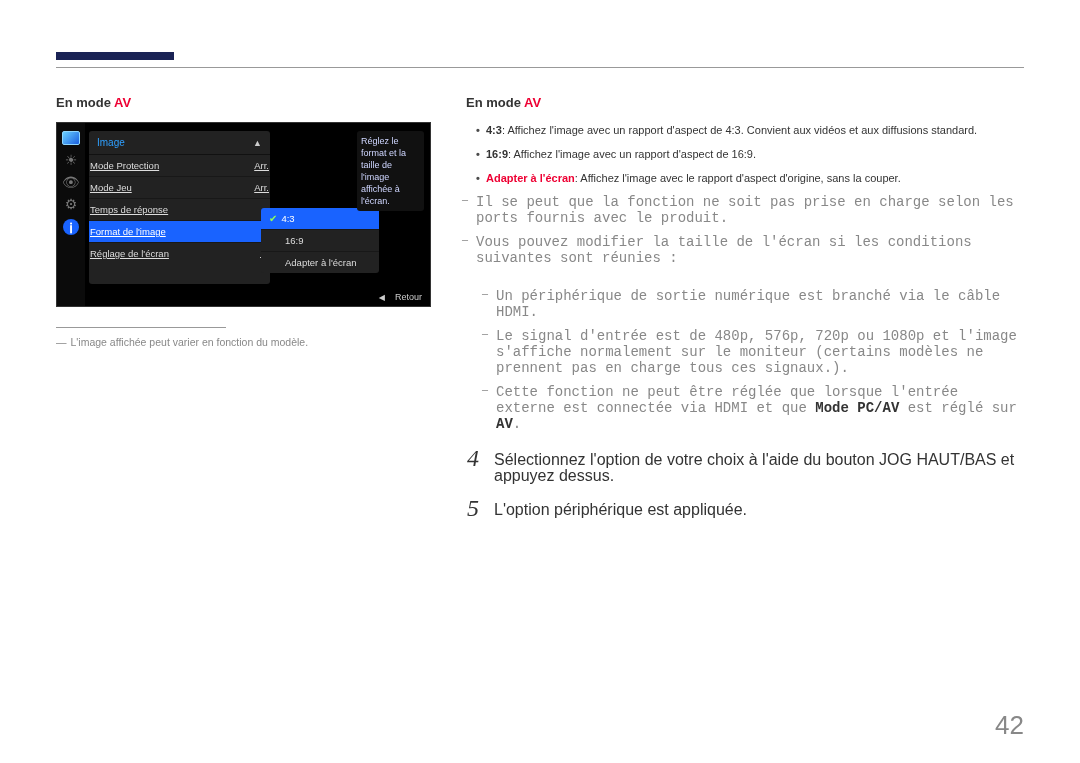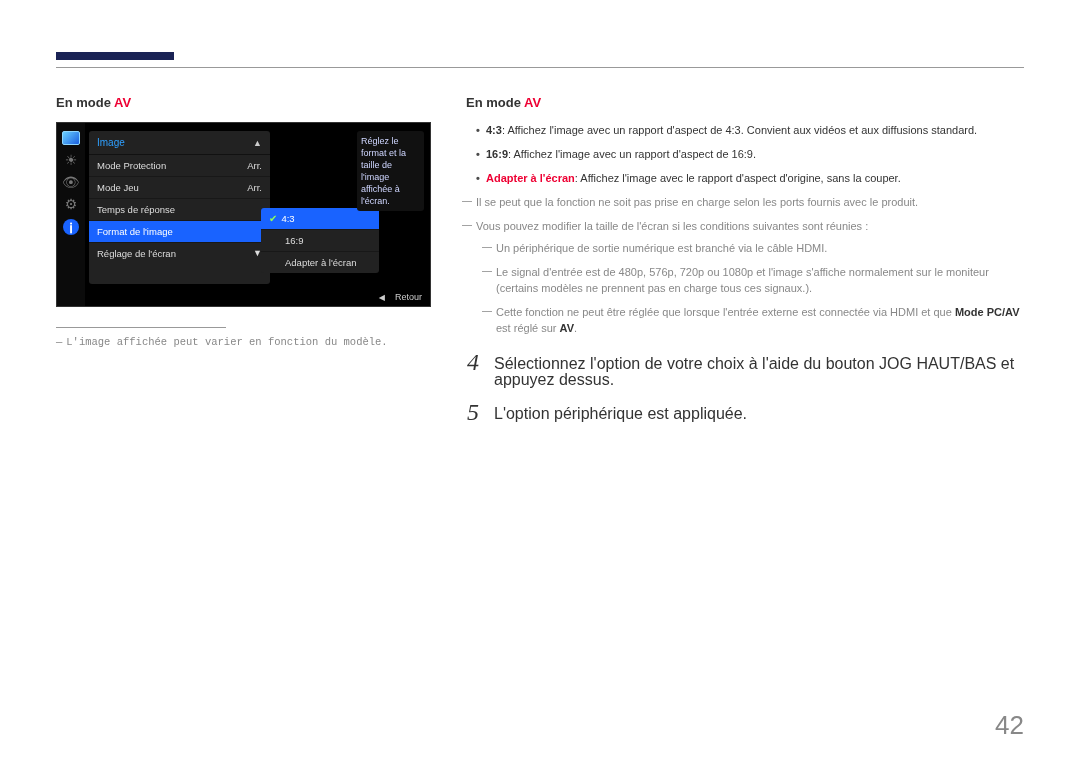--- a/index.html
+++ b/index.html
@@ -91,24 +91,25 @@
     padding: 6px 8px;
     border-bottom: 1px solid #111;
     display: flex;
     justify-content: space-between;
     align-items: center;
   }
   .osd-menu-header .arrow { color: #ccc; font-size: 9px;}
   .osd-menu-row {
     display: flex;
     justify-content: space-between;
-    padding: 5px 8px;
+    padding: 5px 1px;
     font-size: 9.5px;
     color: #ddd;
     border-bottom: 1px solid #181818;
+    text-decoration: underline;
   }
   .osd-menu-row.selected { background: #1963ff; color: #fff; }
   .osd-submenu {
     position: absolute;
     left: 204px;
     top: 85px;
     width: 118px;
     background: #222;
     border-radius: 3px;
     overflow: hidden;
@@ -146,32 +147,32 @@
     align-items: center;
     gap: 10px;
   }
   .osd-footer .tri { font-size: 8px; }
   .under-line {
     border-top: 1px solid #999;
     width: 170px;
     margin-top: 20px;
     margin-bottom: 8px;
   }
-  .caption { font-size: 10.5px; color: #888; font-family: Liberation Mono, monospace; }
+  .caption { font-size: 10.5px; color: #888; }
   .caption-dash { margin-right: 4px; }
   .bullets { list-style: none; padding-left: 20px; }
   .bullets > li { position: relative; margin-bottom: 8px; line-height: 16px; font-size: 11px;}
   .bullets > li::before { content: "•"; position: absolute; left: -10px; color: #4a4a4a; font-weight: bold; }
   .strong { font-weight: bold; }
   .red { color: #e03; font-weight: bold; }
   .gray { color: #888; }
   .dash-list { list-style: none; padding-left: 10px; }
-  .dash-list > li { position: relative; margin-bottom: 8px; line-height: 16px; font-size: 11px;}
+  .dash-list > li { position: relative; margin-bottom: 8px; line-height: 16px; font-size: 14px; font-family: Liberation Mono, monospace;}
   .dash-list > li::before { content: "―"; position: absolute; left: -14px; top: -1px; color: #888; font-size: 10px; }
-  .dash-list.inner { padding-left: 20px; margin-top: 6px;}
+  .dash-list.inner { padding-left: 20px; margin-top: 22px;}
   .steps { margin-top: 16px; }
   .step { display: flex; gap: 14px; margin-bottom: 14px; align-items: flex-start; }
   .step-num { font-style: italic; font-size: 24px; font-family: Georgia, 'Times New Roman', serif; font-weight: 400; color: #333; width: 14px; text-align: center; flex-shrink: 0; line-height: 20px;}
   .step-text { flex: 1; font-size: 16px; line-height: 16px; padding-top: 4px;}
   .page-num {
     position: absolute;
     right: 56px;
     bottom: 22px;
     font-size: 26px;
     color: #888;

